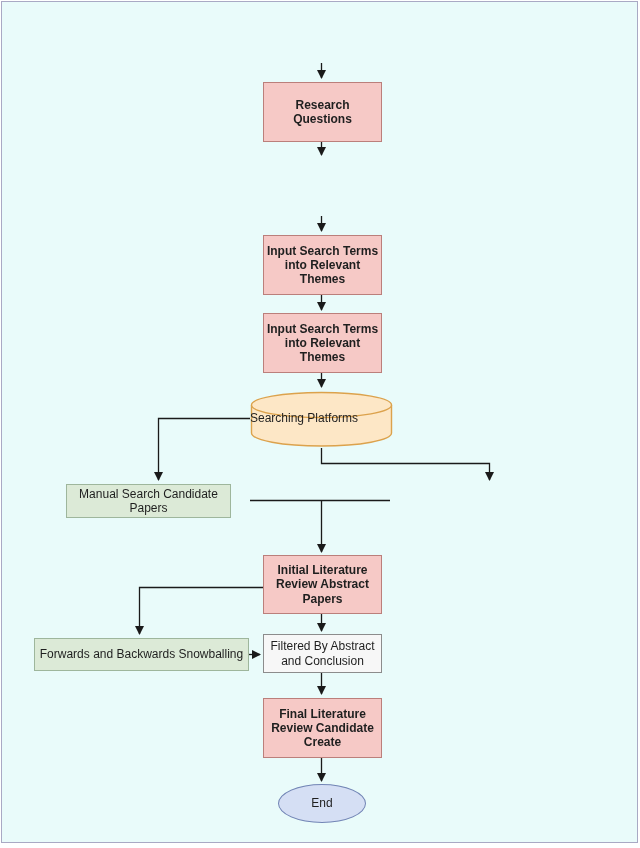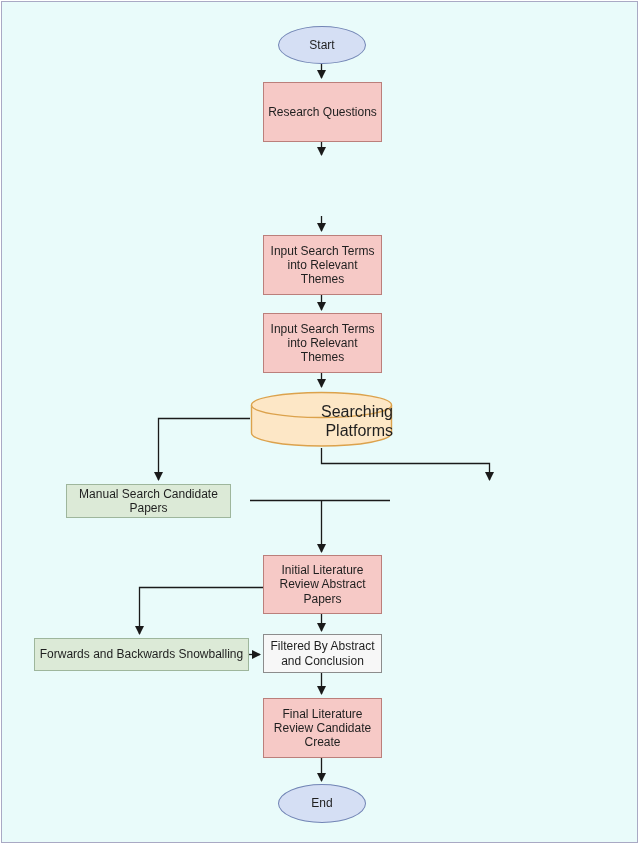--- a/index.html
+++ b/index.html
@@ -56,20 +56,21 @@
     padding: 2px;
   }
   .terminator {
     background: var(--terminator-fill, #d5dff4);
     border: 1px solid var(--terminator-stroke, #7285b5);
     border-radius: 50%;
   }
   .process {
     background: var(--process-fill, #f6c9c6);
     border: 1px solid var(--process-stroke, #bb7f7b);
+    font-weight: bold;
   }
   .action {
     background: var(--action-fill, #dcead7);
     border: 1px solid var(--action-stroke, #9eb69c);
   }
   .filterbox {
     background: var(--filter-fill, #f7f7f7);
     border: 1px solid var(--filter-stroke, #8c8c8c);
   }
   .cylinder {
@@ -84,24 +85,24 @@
     top: 0;
   }
   .cyl-shape path, .cyl-shape ellipse {
     fill: var(--database-fill, #fde7c6);
     stroke: var(--database-stroke, #dca24c);
     stroke-width: 1.4;
   }
   .cyl-label {
     position: absolute;
     left: 0;
-    top: 12px;
+    top: 20px;
     width: 100%;
-    text-align: right;
-    font-size: 16px;
+    text-align: left;
+    font-size: 12px;
     color: var(--text, #1f1f1f);
   }
 </style>
 </head>
 <body>
 
 <div class="page">
   <div class="canvas">
 
     <svg class="wires" viewBox="0 0 640 848" aria-hidden="true">
@@ -119,23 +120,20 @@
       <path class="edge" d="M319.5,446 V461.5 H487.5 V478" marker-end="url(#arw)"></path>
       <path class="edge" d="M248,498.5 H388"></path>
       <path class="edge" d="M319.5,498.5 V550" marker-end="url(#arw)"></path>
       <path class="edge" d="M261,585.5 H137.5 V632" marker-end="url(#arw)"></path>
       <path class="edge" d="M247,652.5 H258" marker-end="url(#arw)"></path>
       <path class="edge" d="M319.5,612 V629" marker-end="url(#arw)"></path>
       <path class="edge" d="M319.5,671 V692" marker-end="url(#arw)"></path>
       <path class="edge" d="M319.5,756 V779" marker-end="url(#arw)"></path>
     </svg>
 
-    <div class="node terminator" style="left:276px;top:24px;width:88px;height:38px">
-      <span>Start</span>
-    </div>
 
     <div class="node process" style="left:261px;top:80px;width:119px;height:60px">
       <span>Research Questions</span>
     </div>
 
 
     <div class="node process" style="left:261px;top:233px;width:119px;height:60px">
       <span>Input Search Terms into Relevant Themes</span>
     </div>
 

